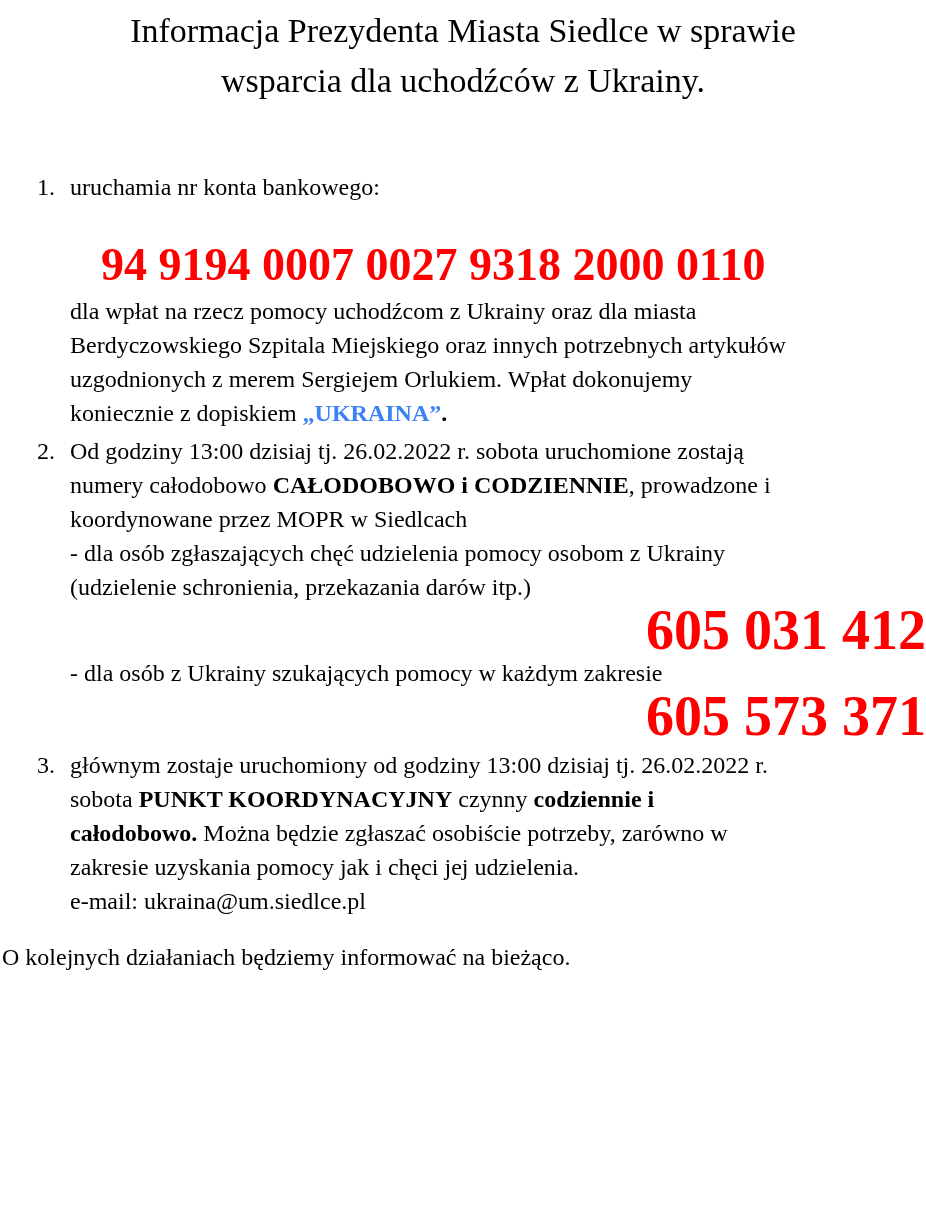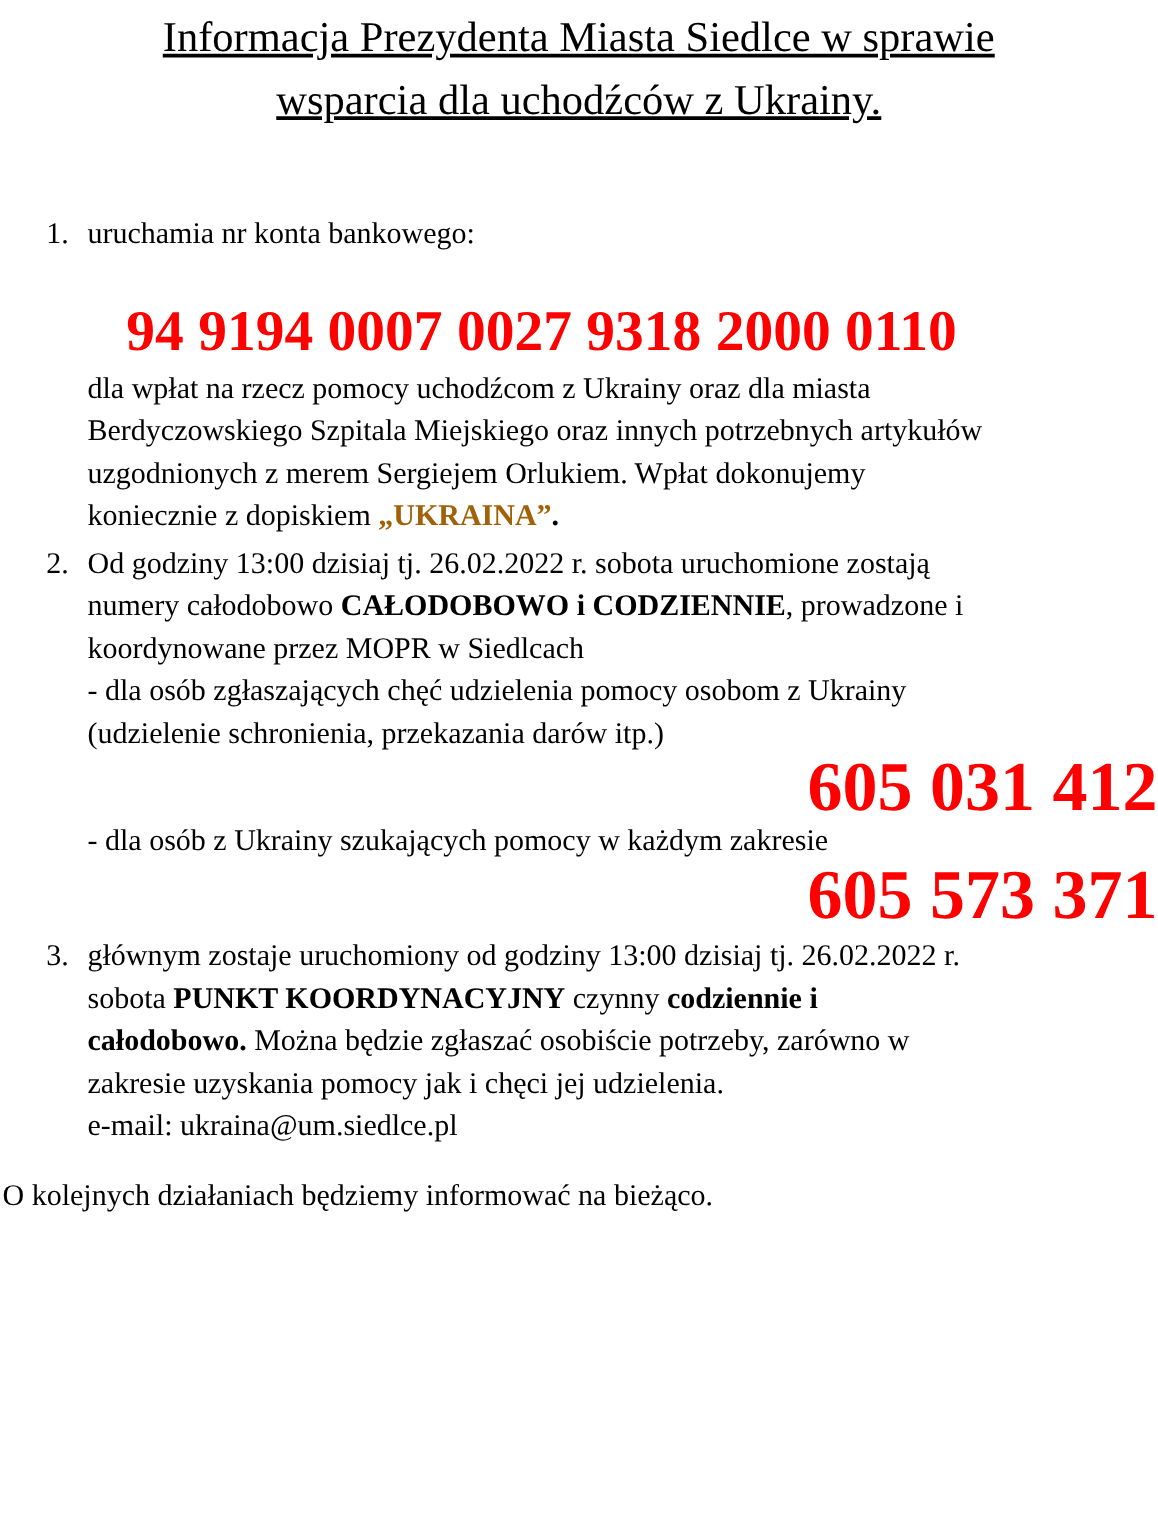--- a/index.html
+++ b/index.html
@@ -23,21 +23,20 @@
   .title {
     margin: 6px 0 0 0;
     font-weight: normal;
     font-size: 34px;
     line-height: 50px;
     text-align: center;
   }
   .title .tline {
     display: block;
     white-space: nowrap;
-    text-decoration: underline;
   }
   .list {
     margin-top: 64px;
   }
   .item {
     position: relative;
     padding-left: 70px;
     font-size: 24px;
     line-height: 34px;
   }
@@ -61,21 +60,21 @@
   .phone {
     font-size: 56px;
     line-height: 52px;
     font-weight: bold;
     color: #ff0000;
     text-align: right;
     margin-left: 56px;
     white-space: nowrap;
   }
   .bold { font-weight: bold; }
-  .red  { color: #a16207; }
+  .red  { color: #3b82f6; }
   .footer {
     margin-top: 22px;
     padding-left: 2px;
     font-size: 24px;
     line-height: 34px;
     white-space: nowrap;
   }
 </style>
 </head>
 <body>

